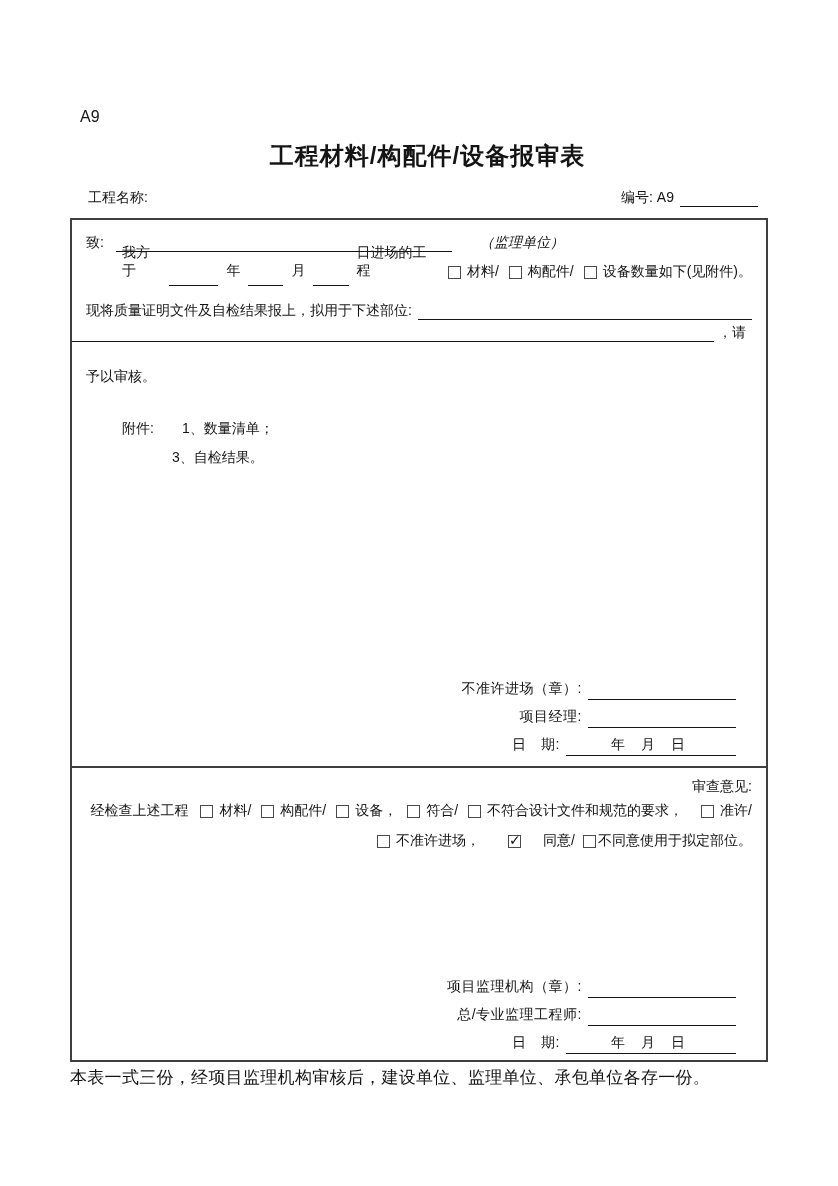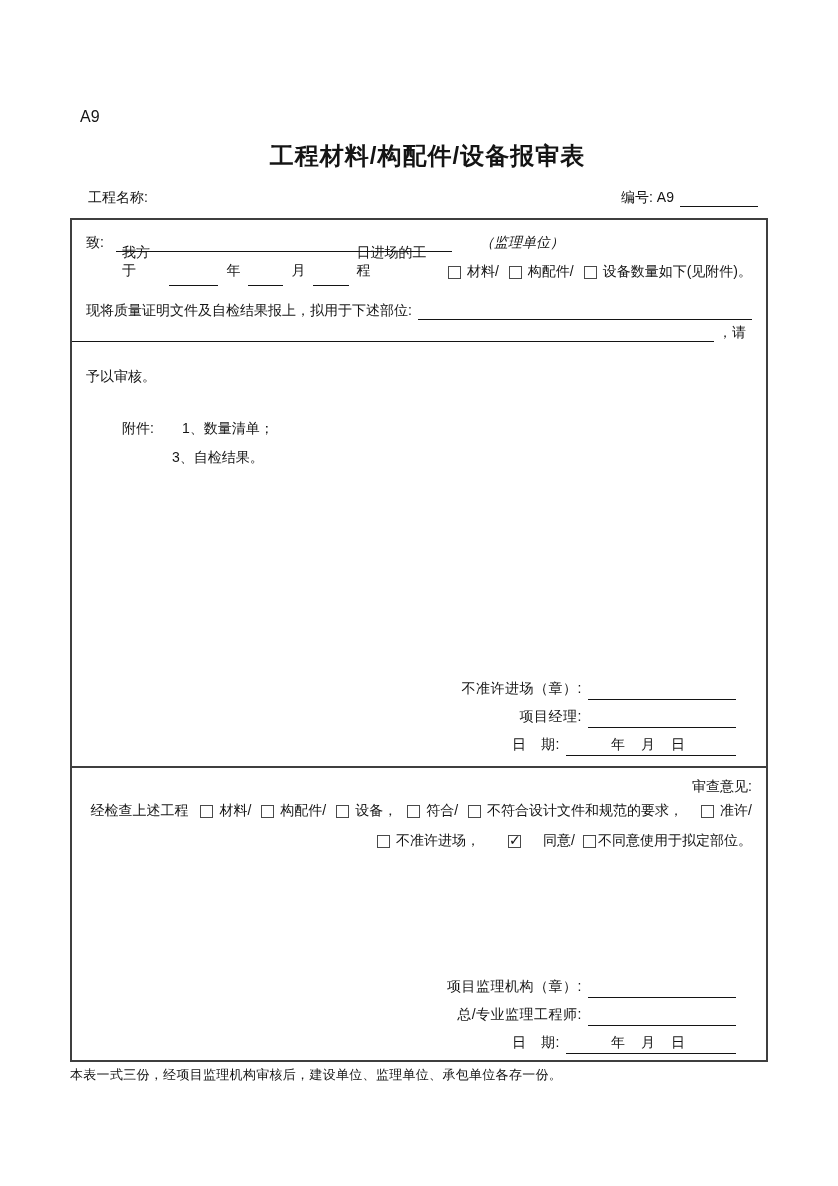--- a/index.html
+++ b/index.html
@@ -58,21 +58,21 @@
   .date-line { width:170px; border-bottom:1.5px solid #141414; height:20px; margin-left:6px; text-align:center; letter-spacing:6px; }
 
   .row-sec2-title { margin-left:36px; height:24px; }
   .row-check1 { margin-left:36px; margin-top:2px; height:26px; align-items:center; white-space:nowrap; }
   .row-check1 .prefix { margin-right:2px; }
   .gap-wide { margin-left:18px; }
   .row-check2 { margin-top:4px; height:26px; align-items:center; white-space:nowrap; }
   .row-check2 .cbg:first-child { margin-left:0; }
   .cbg.tight .cb { margin-right:2px; }
 
-  .footer { left:70px; top:1066px; font-size:13px; letter-spacing:0.3px; }
+  .footer { left:70px; top:1066px; font-size:17px; letter-spacing:0.3px; }
 </style>
 </head>
 <body>
 
 <div class="abs doc-code">A9</div>
 
 <h1 class="abs title">工程材料/构配件/设备报审表</h1>
 
 <div class="abs meta-row">
   <span>工程名称:</span>

